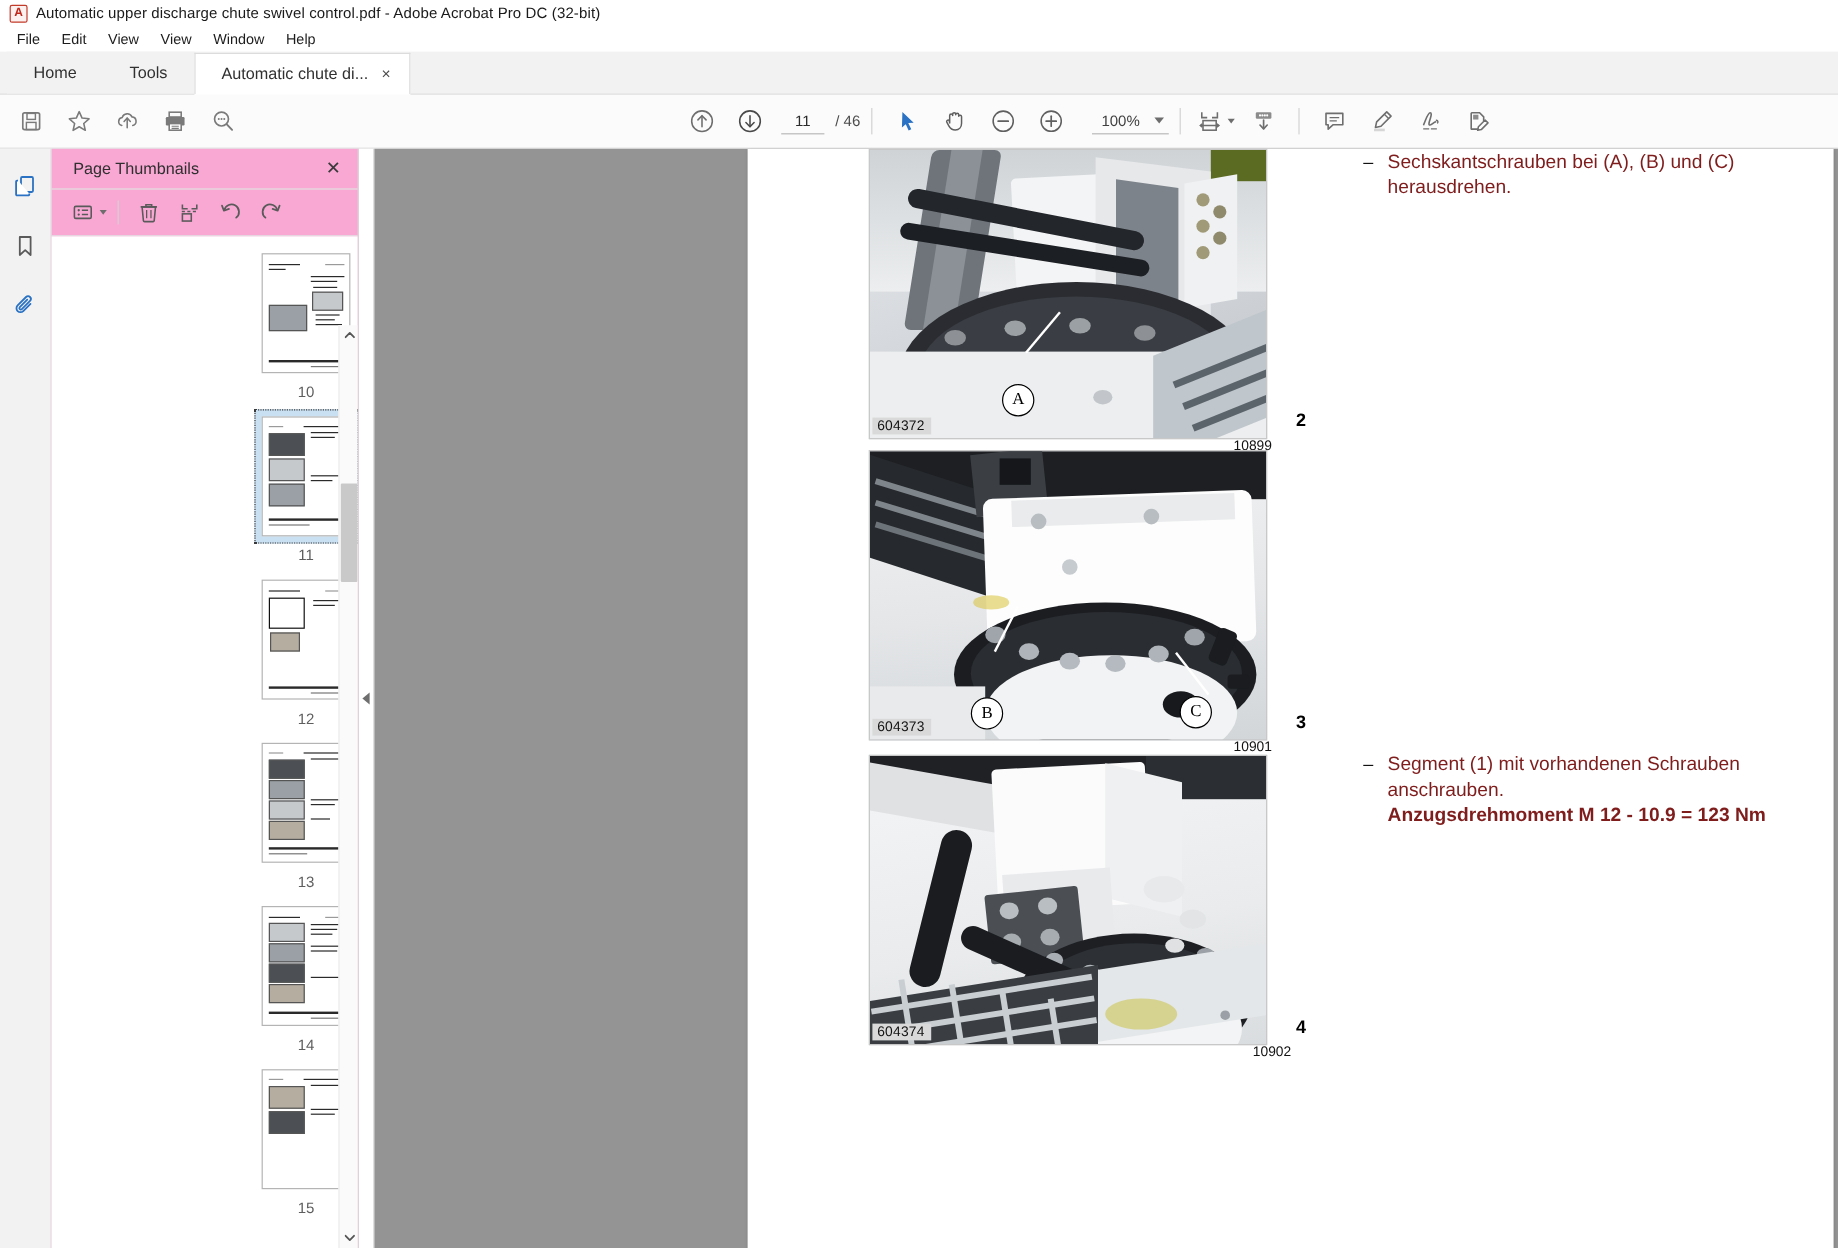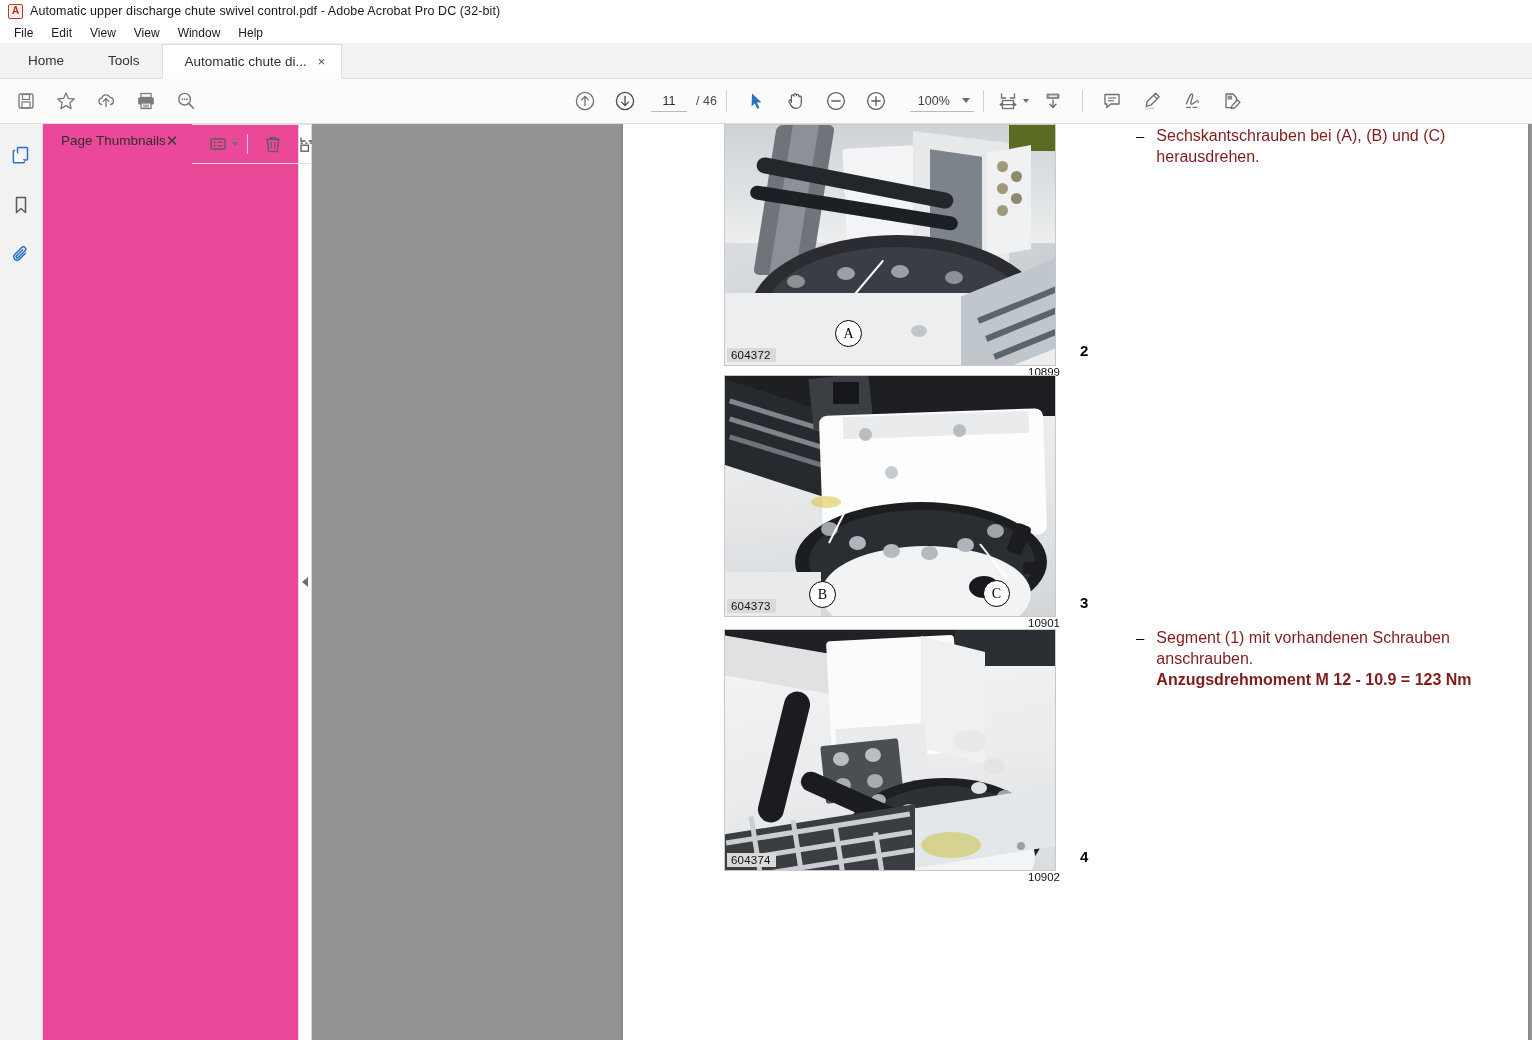--- a/index.html
+++ b/index.html
@@ -84,40 +84,40 @@
   
   .rail {
     width: 43px; background: #f2f2f2; border-right: 1px solid #dcdcdc;
     display: flex; flex-direction: column; align-items: center; padding-top: 16px; gap: 20px;
     flex: 0 0 auto;
   }
   .rail-btn { width: 30px; height: 30px; display: flex; align-items: center; justify-content: center; cursor: default; }
 
   
   .thumbpanel {
-    width: 256px; background: #ec4899; border-right: 1px solid #d8d8d8;
-    display: flex; flex-direction: row; flex: 0 0 auto; position: relative;
+    width: 256px; background: #f9a8d4; border-right: 1px solid #d8d8d8;
+    display: flex; flex-direction: column; flex: 0 0 auto; position: relative;
   }
   .tp-header {
     height: 33px; display: flex; align-items: center; justify-content: space-between;
     padding: 0 14px 0 18px; flex: 0 0 auto;
   }
   .tp-title { font-size: 13.5px; color: #2f2f2f; }
   .tp-close { font-size: 15px; color: #3a3a3a; cursor: default; line-height: 1; }
   .tp-toolbar {
     height: 40px; display: flex; align-items: center; gap: 2px; padding-left: 14px;
     border-top: 1px solid #e2e2e2; border-bottom: 1px solid #e2e2e2; flex: 0 0 auto;
   }
   .tp-btn { width: 32px; height: 30px; display: flex; align-items: center; justify-content: center; cursor: default; }
   .tp-sep { width: 1px; height: 20px; background: #d2d2d2; margin: 0 7px; }
   .tp-scroll {
     flex: 1 1 auto; overflow: hidden; position: relative; background: #ffffff;
     padding-top: 8px;
   }
-  .thumb-list { display: flex; flex-direction: column; align-items: flex-start; gap: 0px; }
+  .thumb-list { display: flex; flex-direction: column; align-items: flex-end; gap: 0px; }
   .thumb-item { display: flex; flex-direction: column; align-items: center; margin-bottom: 7px; }
   .thumb-frame {
     padding: 5px; border: 1px dotted transparent; background: transparent;
   }
   .thumb-item.selected .thumb-frame {
     background: #c9e0f2; border: 1px dotted #3a3a3a;
   }
   .thumb-page {
     width: 74px; height: 100px; background: #fff; border: 1px solid #b4b4b4;
     position: relative; overflow: hidden;
@@ -719,21 +719,21 @@
               <div class="ph" style="left:28px;top:186px;width:5px;height:56px;background:#c9ced2;transform:rotate(-9deg);"></div>
               <div class="ph" style="left:70px;top:190px;width:5px;height:56px;background:#c9ced2;transform:rotate(-9deg);"></div>
               <div class="ph" style="left:112px;top:196px;width:5px;height:54px;background:#c9ced2;transform:rotate(-9deg);"></div>
               <div class="ph" style="left:152px;top:202px;width:5px;height:50px;background:#c9ced2;transform:rotate(-9deg);"></div>
               <div class="ph" style="left:196px;top:202px;width:60px;height:26px;border-radius:50%;background:#c8c03a;opacity:.5;"></div>
               <div class="ph" style="left:292px;top:212px;width:8px;height:8px;border-radius:50%;background:#9aa0a5;"></div>
 
               <div class="fig-id">604374</div>
             </div>
             <div class="fig-index" style="left:356px; top:219px;">4</div>
-            <div class="fig-caption" style="left:304px; top:242px;">10902</div>
+            <div class="fig-caption" style="left:320px; top:242px;">10902</div>
           </div>
 
         </div>
       </div>
     </div>
 
   </div>
 </div>
 
 </body></html>

